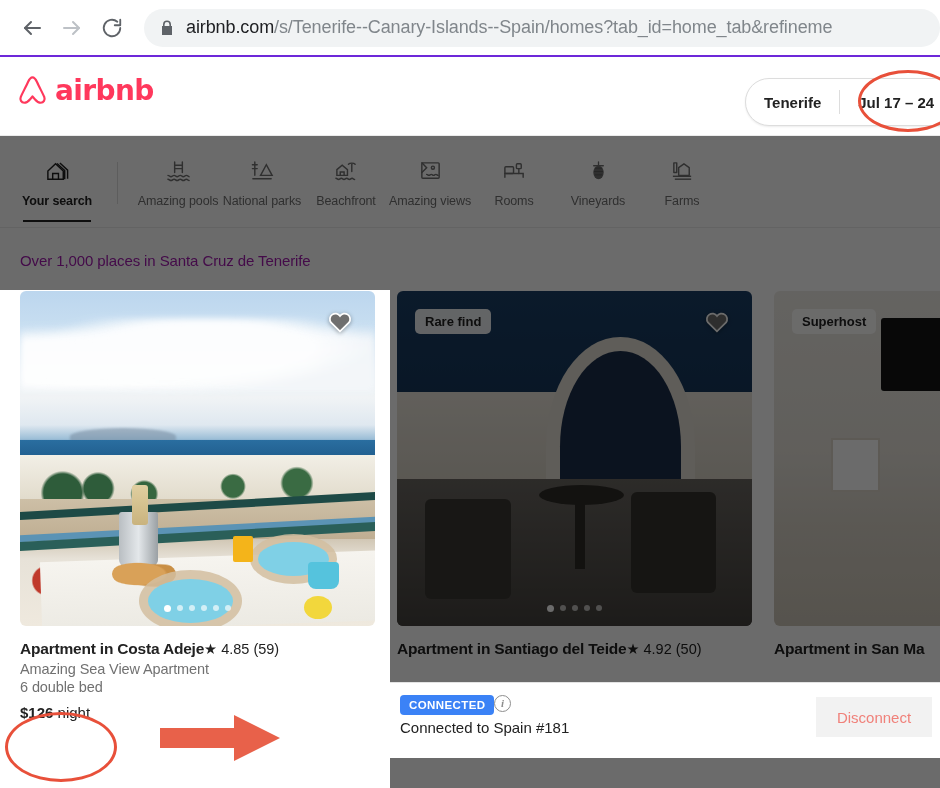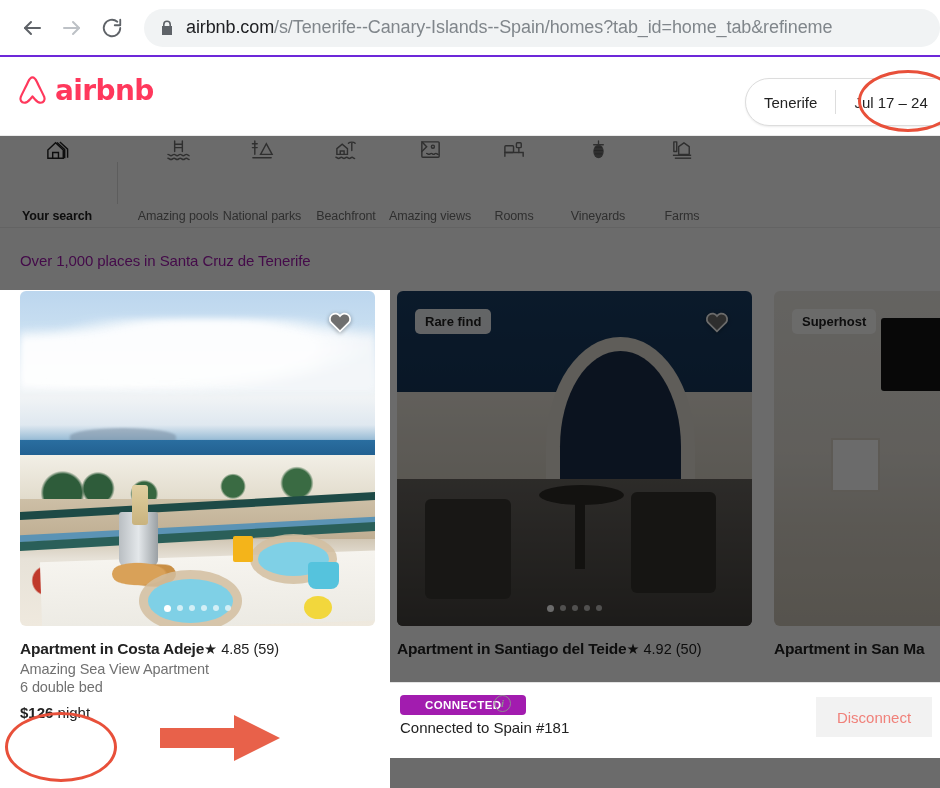--- a/index.html
+++ b/index.html
@@ -44,32 +44,32 @@
   }
   .ab-logo-mark { width:31px; height:32px; display:block; }
   .ab-logo-text { font-size:28px; font-weight:700; letter-spacing:-0.6px; color:#FF385C;
                   font-family:"DejaVu Sans", sans-serif; }
 
   .search-pill {
     position:absolute; left:745px; top:78px; height:48px; width:320px;
     background:#fff; border:1px solid #dddddd; border-radius:24px;
     box-shadow:0 1px 2px rgba(0,0,0,0.08); display:flex; align-items:center;
   }
-  .sp-seg { font-size:15px; font-weight:400; color:#222; padding:0 18px; white-space:nowrap;text-align:right; }
+  .sp-seg { font-size:15px; font-weight:700; color:#222; padding:0 18px; white-space:nowrap;text-align:right; }
   .sp-div { width:1px; height:24px; background:#dddddd; }
 
   
   .cat-nav {
     position:absolute; left:0; top:136px; width:940px; height:92px;
     background:#fff; border-bottom:1px solid #ebebeb;
     display:flex; align-items:flex-start; padding-left:15px;
   }
   .cat-item {
     width:84px; flex:none; display:flex; flex-direction:column; align-items:center;
-    padding-top:0; color:#717171; position:relative;gap:36px;
+    padding-top:21px; color:#717171; position:relative;
   }
   .cat-item.active { color:#222222; }
   .cat-item .cat-ico { height:28px; display:flex; align-items:center; justify-content:center; }
   .cat-item .cat-ico svg { display:block; }
   .cat-label { font-size:12.5px; margin-top:9px; white-space:nowrap; letter-spacing:-0.1px;}
   .cat-item.active .cat-label { font-weight:600; }
   .cat-underline {
     position:absolute; bottom:-14px; left:8px; right:8px; height:2px; background:#222;
   }
   .cat-sep { width:1px; height:42px; background:#dddddd; margin:26px 18px 0 18px; flex:none; }
@@ -194,22 +194,22 @@
   #dim-top    { left:0;   top:136px; width:940px; height:92px; }
   #dim-right  { left:390px; top:228px; width:550px; height:560px; }
   #dim-left-strip { left:0; top:228px; width:390px; height:62px; }
 
   
   .vpn-panel {
     position:absolute; left:390px; top:682px; width:550px; height:76px;
     background:#ffffff; border-top:1px solid #e3e3e3;
   }
   .vpn-badge {
-    position:absolute; left:10px; top:12px; background:#a21caf; color:#fff;
-    font-size:11.5px; font-weight:700; letter-spacing:.4px; padding:4px 25px; border-radius:4px;
+    position:absolute; left:10px; top:12px; background:#3b82f6; color:#fff;
+    font-size:11.5px; font-weight:700; letter-spacing:.4px; padding:4px 9px; border-radius:4px;
   }
   .vpn-info {
     position:absolute; left:104px; top:12px; width:17px; height:17px; border-radius:50%;
     border:1.5px solid #8e8e8e; color:#8e8e8e; font-size:11px; line-height:14px; text-align:center;
     font-family:"Liberation Serif", serif; font-style:italic; font-weight:700;
   }
   .vpn-text { position:absolute; left:10px; top:36px; font-size:15px; color:#222; }
   .vpn-disconnect {
     position:absolute; right:8px; top:14px; width:116px; height:40px; background:#f2f2f2;
     border:none; color:#f0817a; font-size:15px; cursor:pointer;

